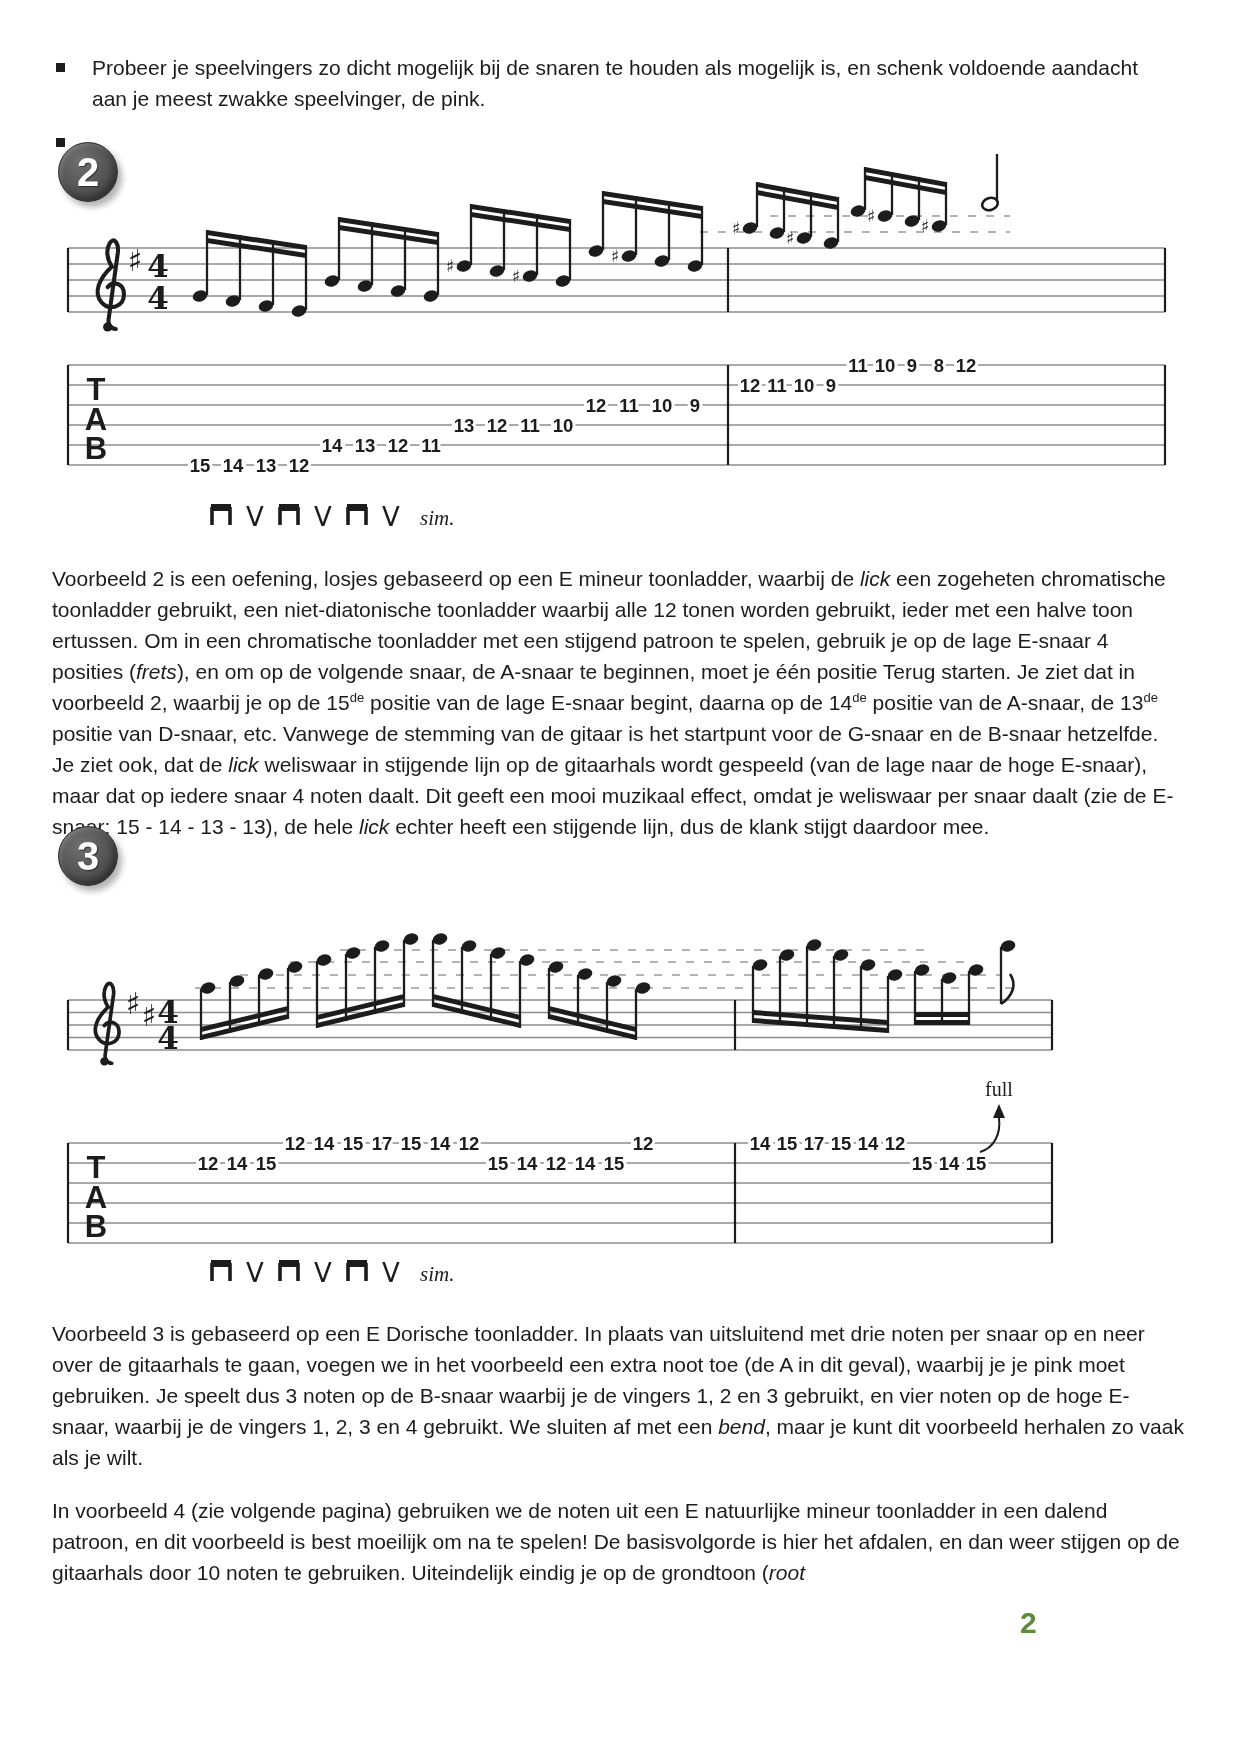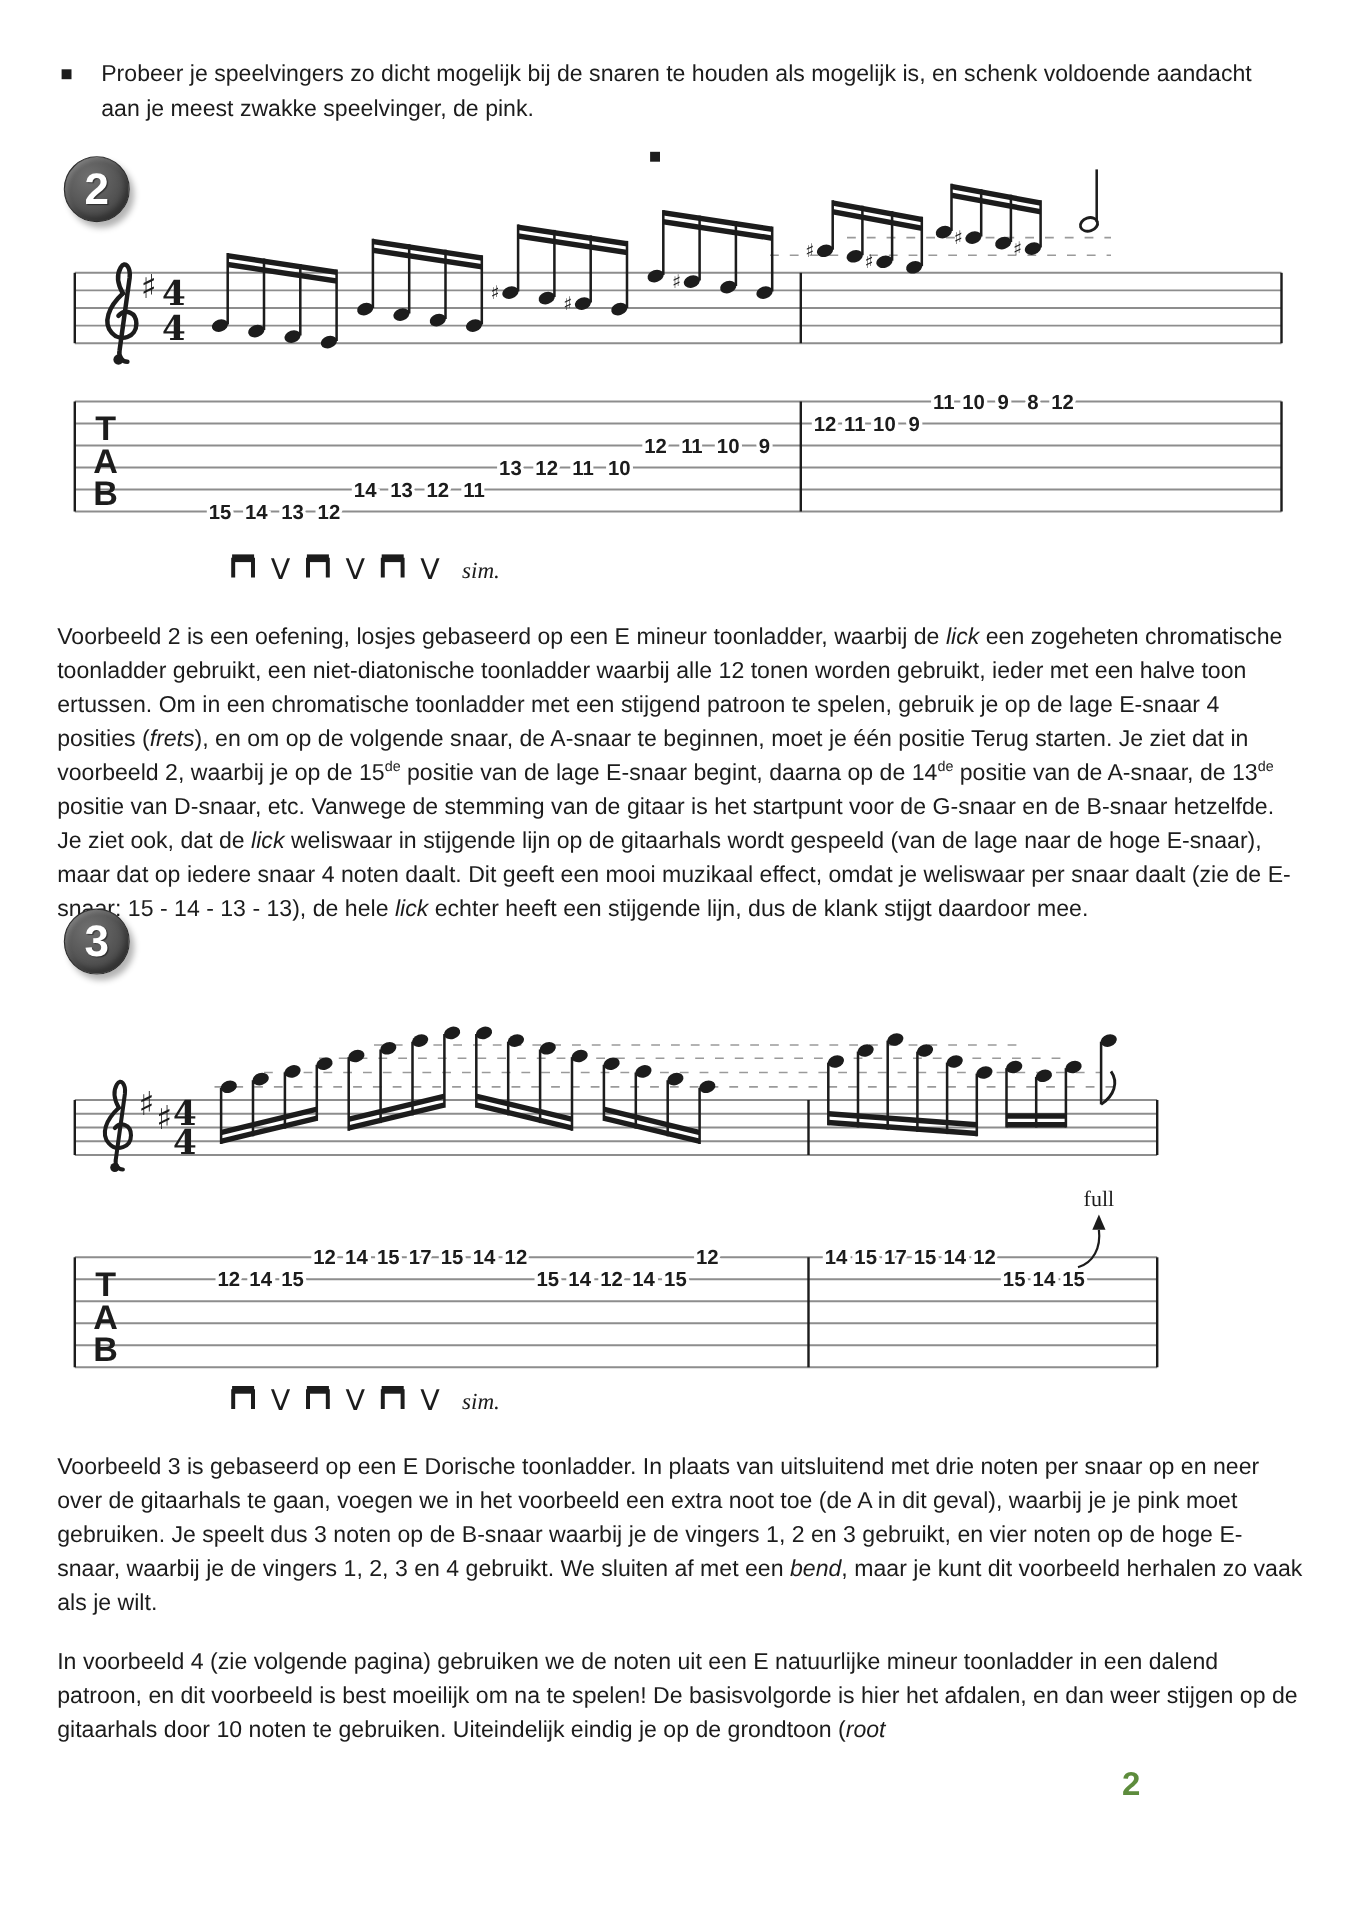--- a/index.html
+++ b/index.html
@@ -2,21 +2,21 @@
 <html><head>
 <meta charset="utf-8">
 <style>
   html,body{margin:0;padding:0;}
   body{
     width:1240px;height:1753px;position:relative;background:#ffffff;
     font-family:"Liberation Sans",sans-serif;color:#1c1c1c;overflow:hidden;
   }
   .abs{position:absolute;}
   
-  .bullet-row{display:flex;align-items:flex-start;justify-content:center;}
+  .bullet-row{display:flex;align-items:flex-start;}
   .bullet-marker{width:9px;height:9px;background:#1c1c1c;margin:11px 27px 0 4px;flex:0 0 auto;}
   .bullet-text{font-size:21px;line-height:31px;}
   
   .para{font-size:21px;line-height:31px;text-align:left;}
   .para .it{font-style:italic;text-align:center;}
   .para .sup{vertical-align:super;font-size:0.62em;line-height:0;text-align:right;}
   
   .badge{
     width:58px;height:58px;border-radius:50%;
     background:radial-gradient(circle at 38% 32%,#707070,#4a4a4a 70%);

